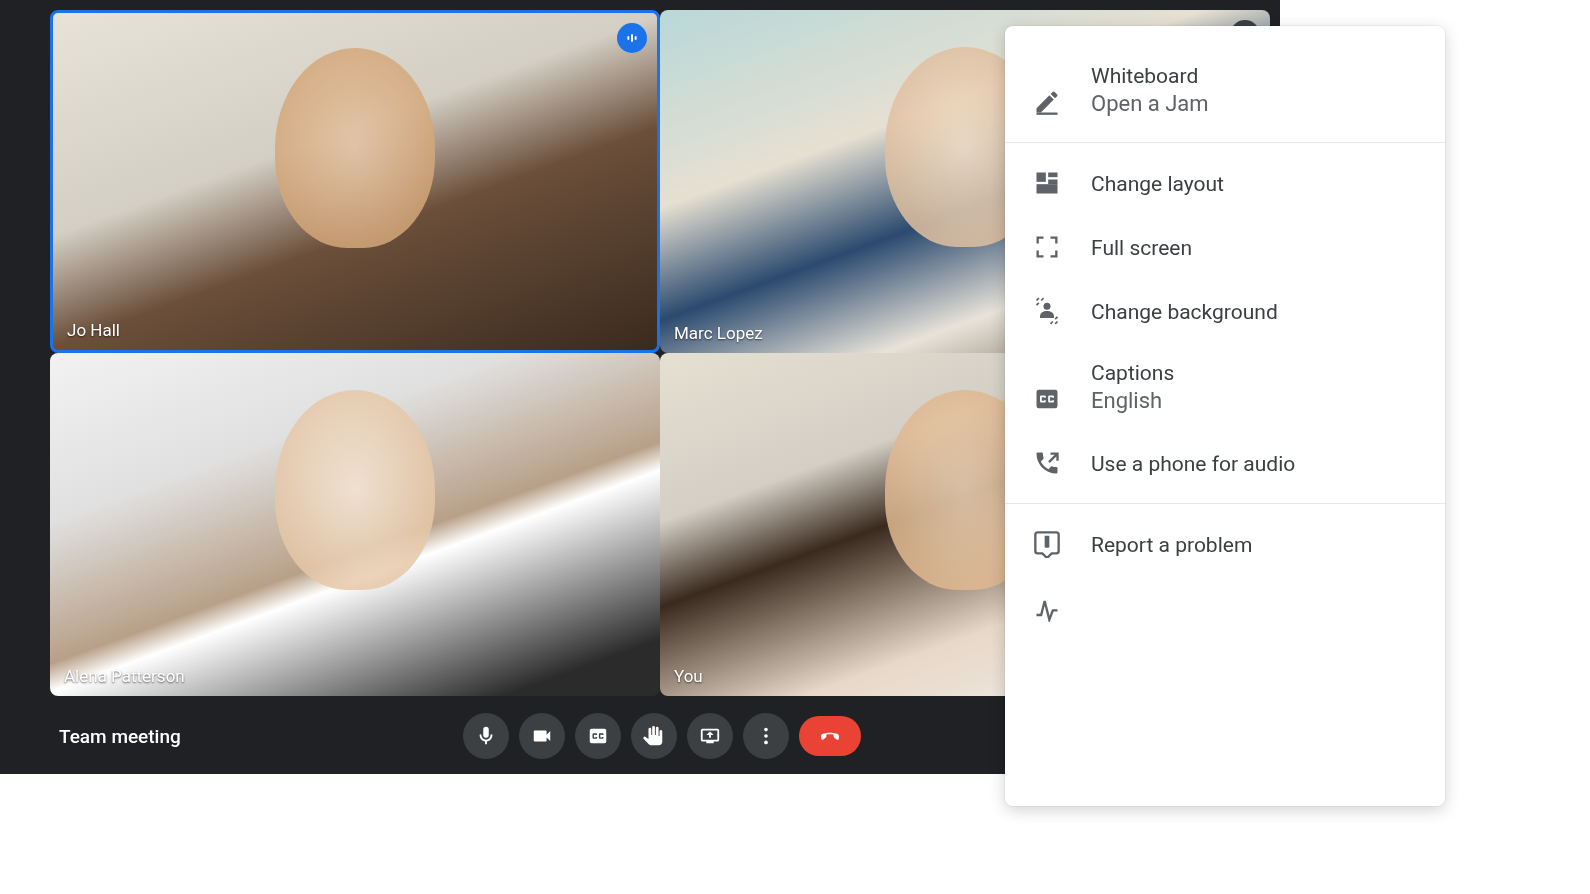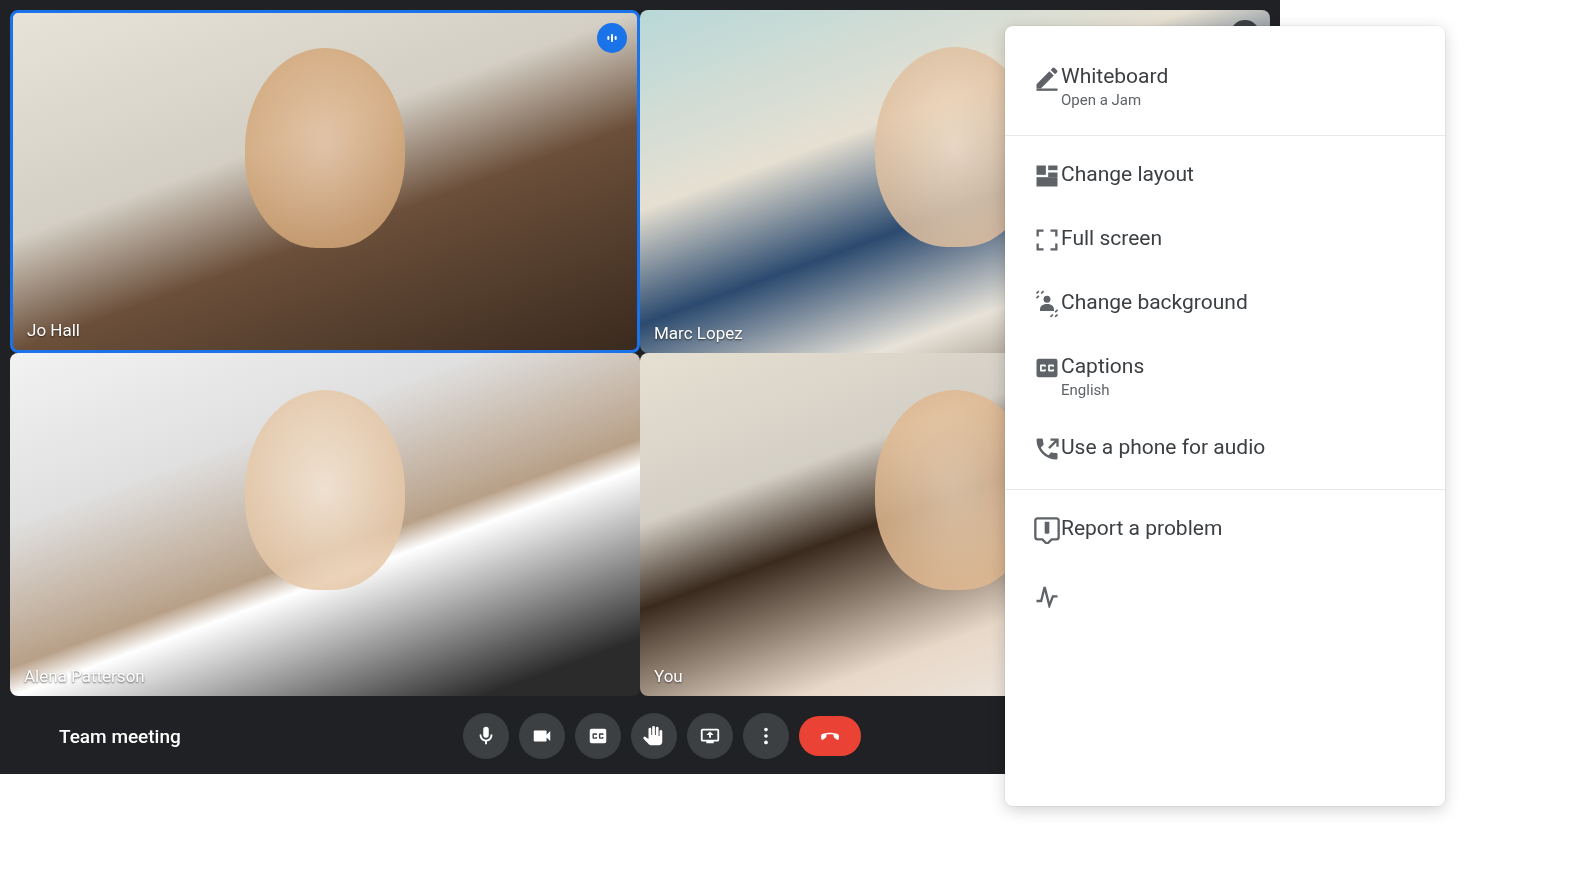--- a/index.html
+++ b/index.html
@@ -20,20 +20,21 @@
     background: #202124;
     display: flex;
     flex-direction: column;
   }
   .video-grid {
     flex: 1;
     display: grid;
     grid-template-columns: 1fr 1fr;
     grid-template-rows: 1fr 1fr;
     padding: 10px 10px 2px 10px;
+    margin-left: 40px;
   }
   .video-tile {
     position: relative;
     border-radius: 8px;
     overflow: hidden;
     background: #3c4043;
   }
   .video-tile.active {
     border: 3px solid #1a73e8;
   }
@@ -128,35 +129,36 @@
     width: 440px;
     height: 780px;
     background: #fff;
     border-radius: 8px;
     box-shadow: 0 4px 16px rgba(0,0,0,.18), 0 0 0 1px rgba(0,0,0,.04);
     overflow: hidden;
     padding-top: 20px;
   }
   .menu-item {
     display: flex;
-    align-items: flex-start;
+    align-items: flex-end;
     padding: 18px 24px 18px 28px;
     cursor: pointer;
+    gap: 30px;
   }
   .menu-icon {
     width: 28px;
     height: 28px;
     display: flex;
     align-items: center;
     justify-content: center;
   }
   .menu-icon svg { width: 28px; height: 28px; fill: #5f6368; }
   .menu-text { flex: 1; }
   .menu-title { font-size: 21px; color: #3c4043; font-weight: 400; line-height: 1.2; }
-  .menu-sub { font-size: 15px; color: #5f6368; margin-top: 2px; }
+  .menu-sub { font-size: 22px; color: #5f6368; margin-top: 2px; }
   .menu-divider { height: 1px; background: #e8eaed; margin: 8px 0; }
   .record-dot {
     width: 20px; height: 20px; border-radius: 50%; background:#5f6368; margin: 0 4px;
   }
 </style>
 </head>
 <body>
 
 <div class="meet-app">
   <div class="video-grid">

